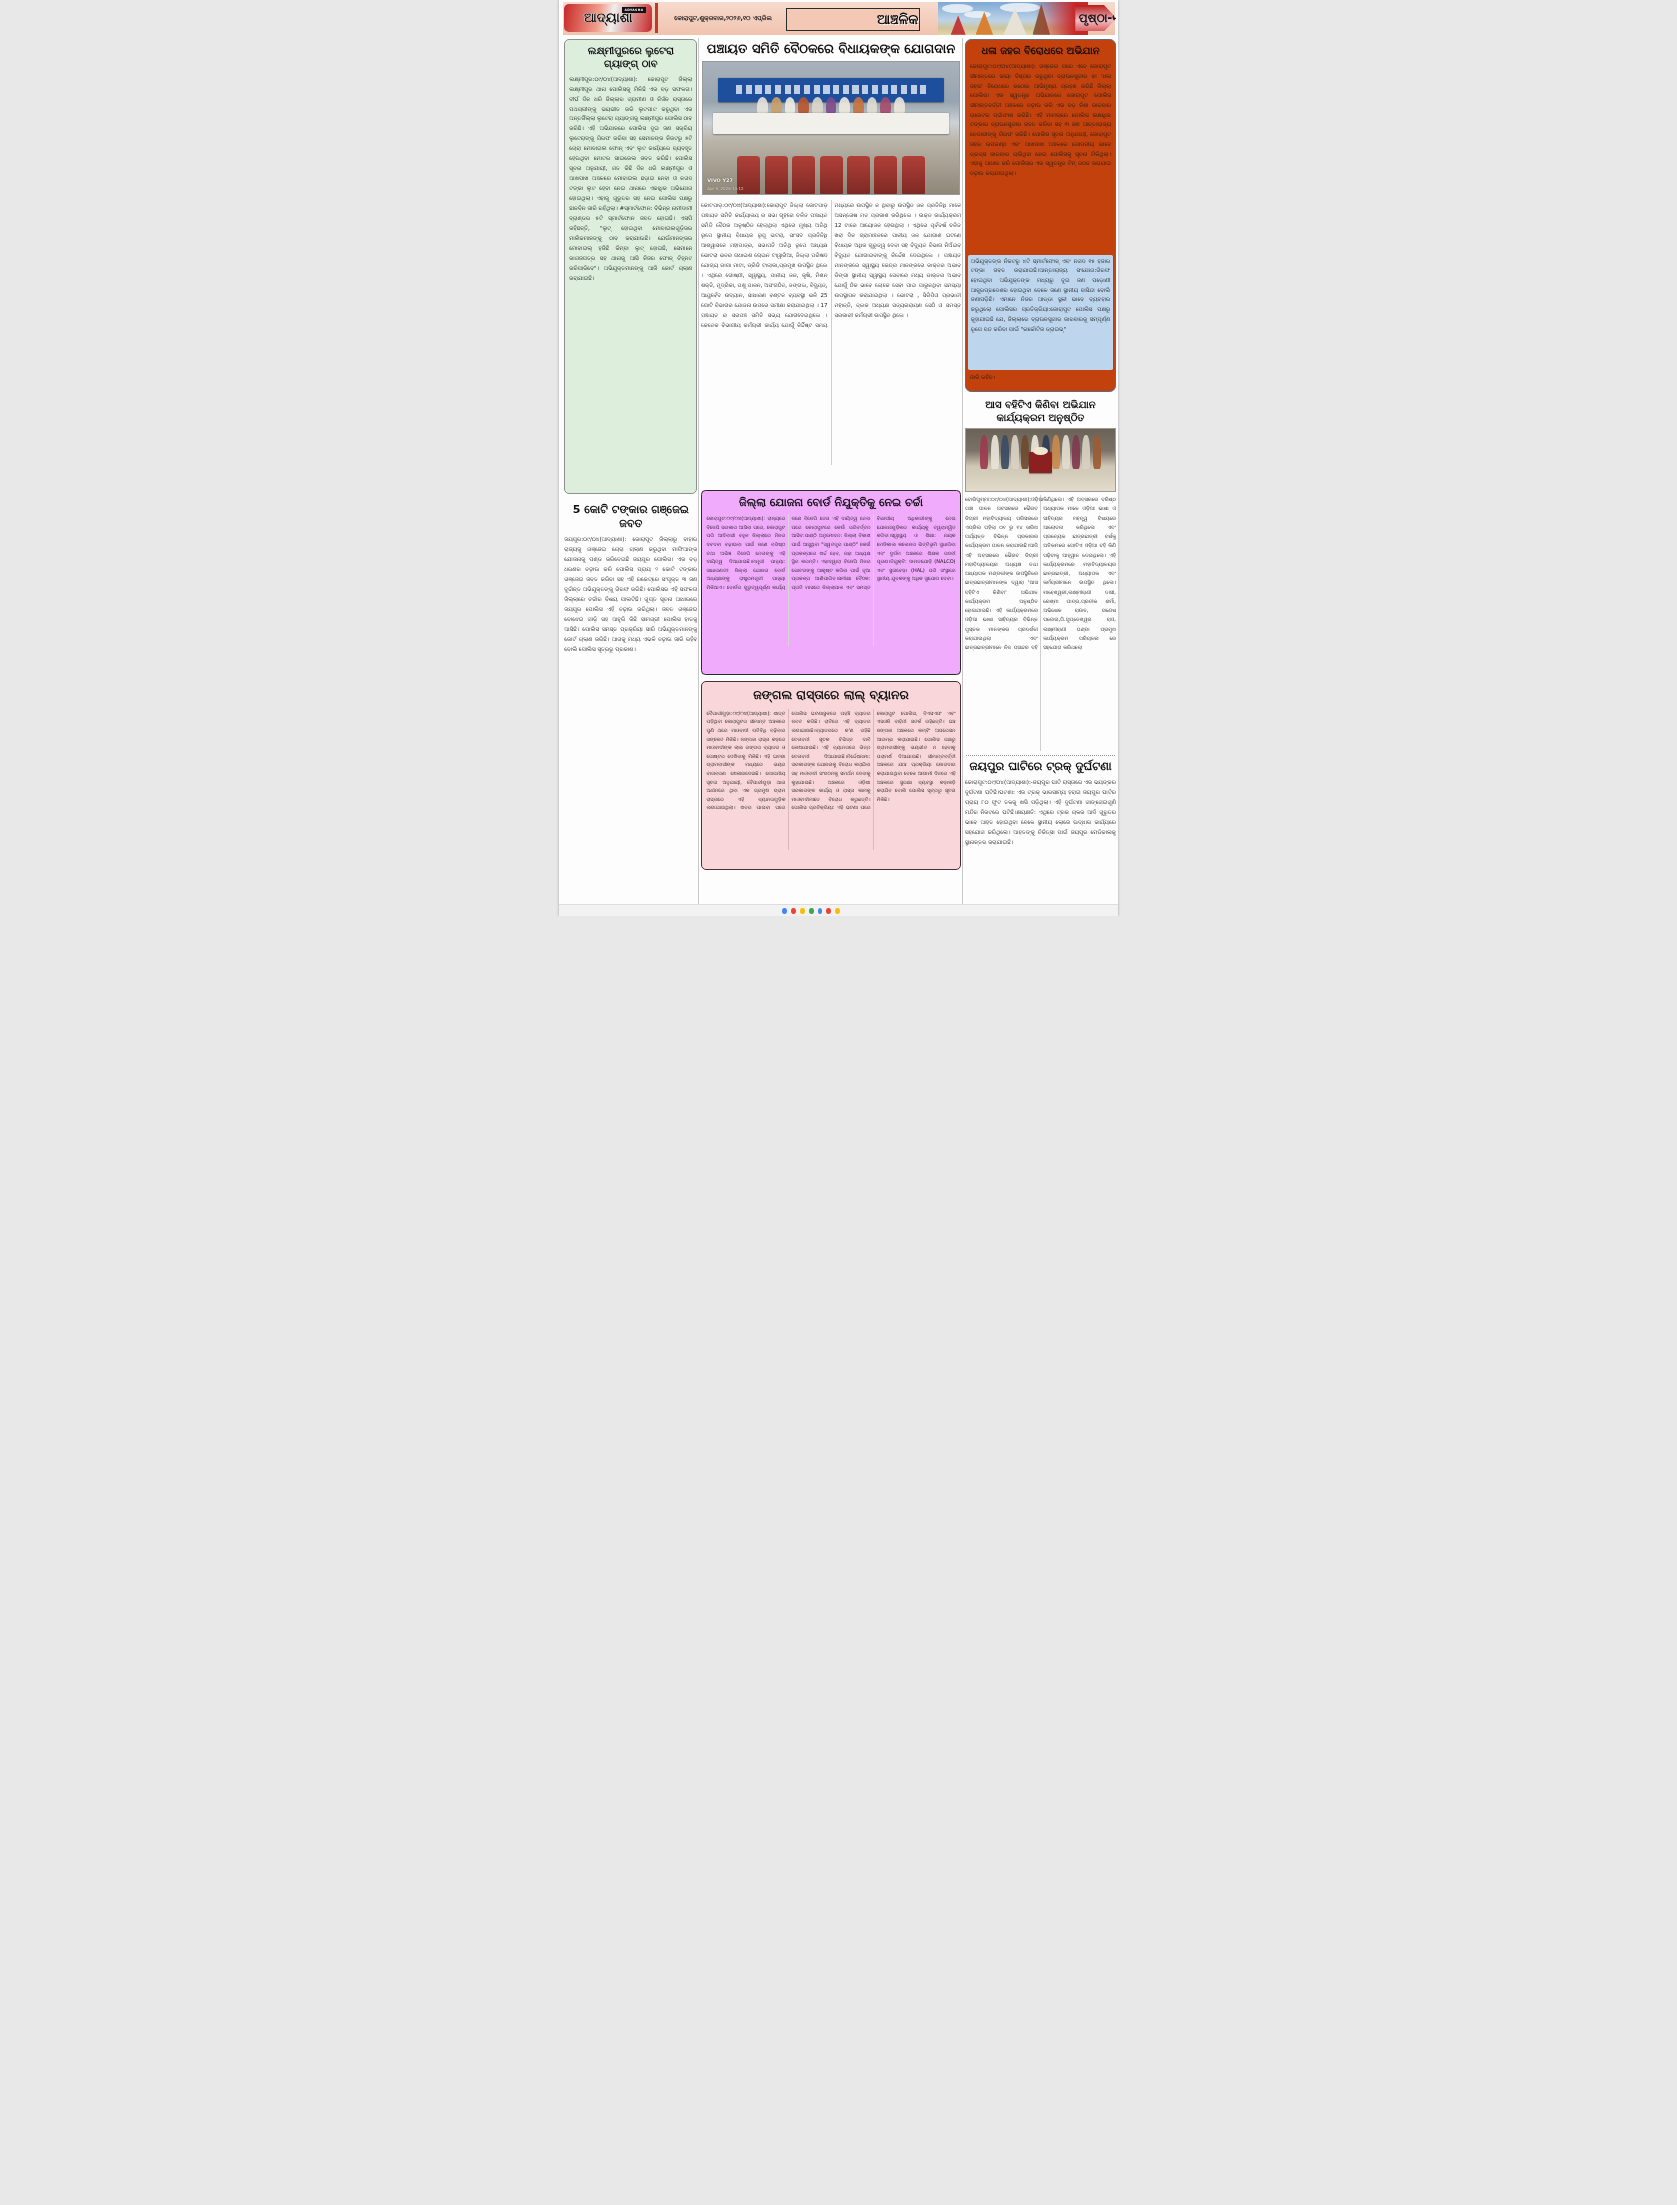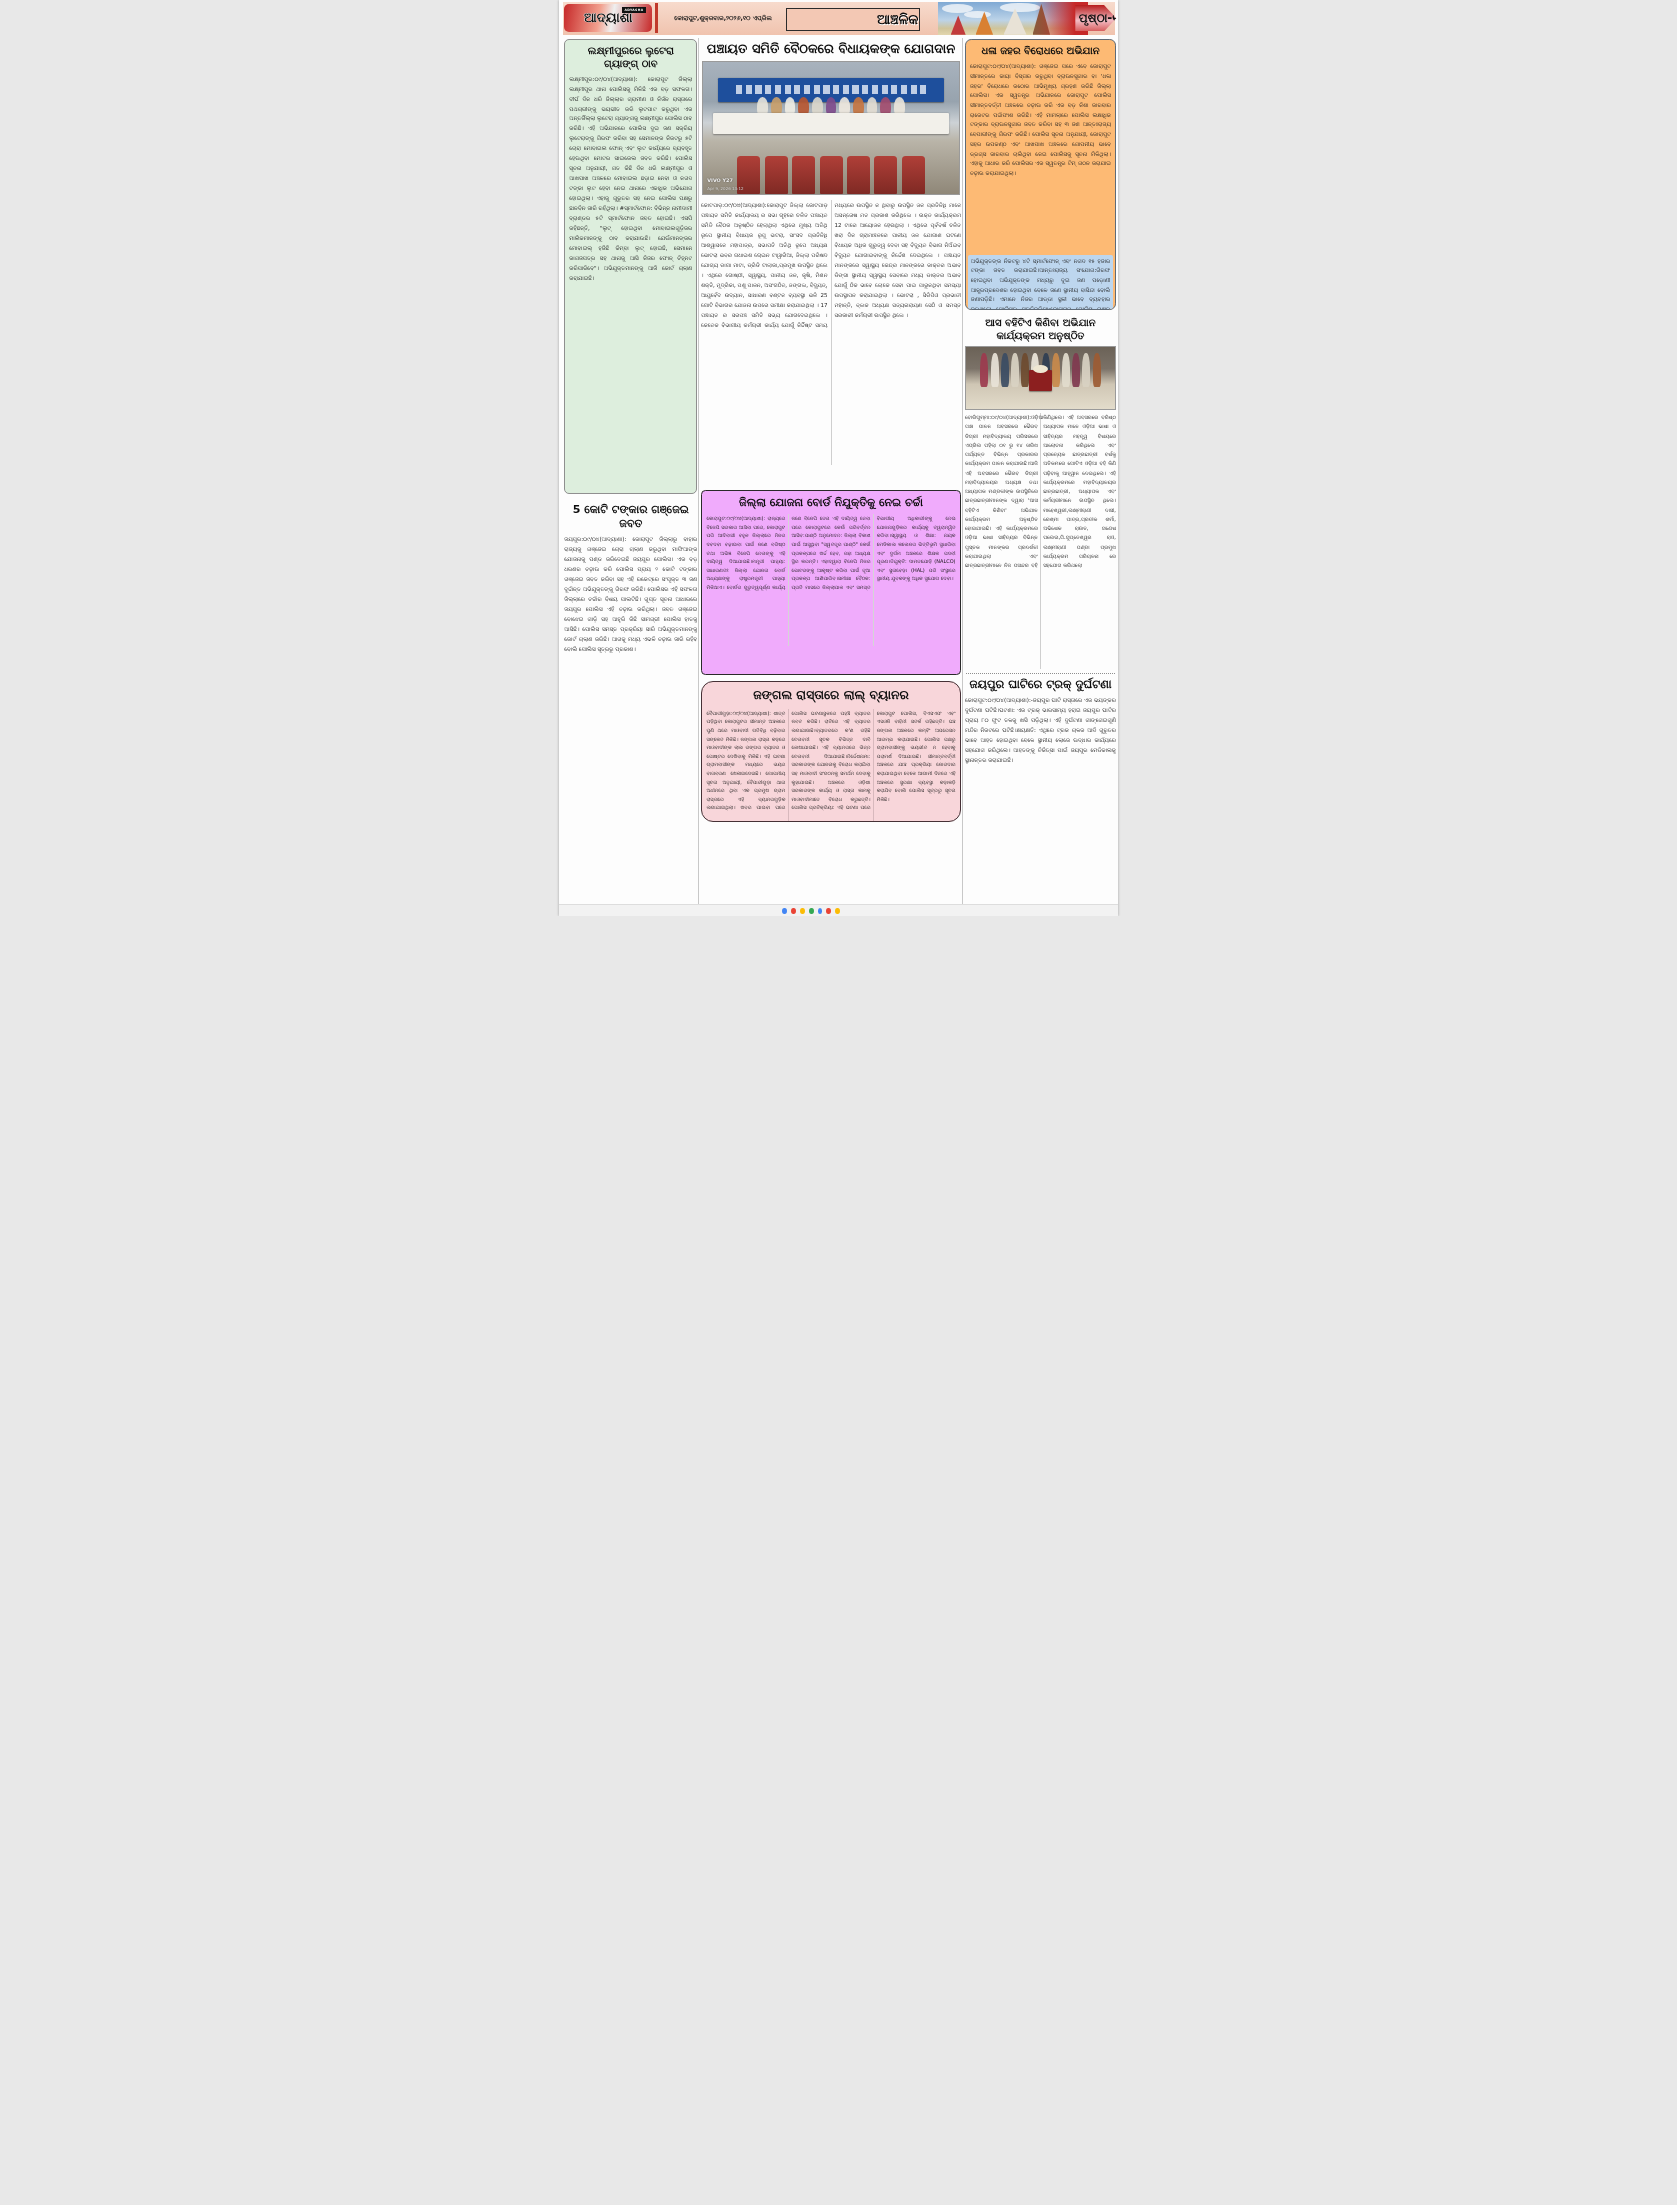--- a/index.html
+++ b/index.html
@@ -71,27 +71,27 @@
               text-shadow:0 0 1.3px rgba(0,0,0,.6);}
   .photo-stamp{position:absolute;left:4.4px;bottom:3.5px;color:#e9e9e9;font-size:4px;opacity:.85;
                text-shadow:0 0 1.3px rgba(0,0,0,.6);}
   .center-body{margin-top:4.4px;height:265px;column-count:2;column-gap:7px;column-rule:0.4px solid #cfcfcf;
                font-size:5.5px;line-height:1.82;}
   .board-box{box-sizing:border-box;margin-top:25px;height:185px;border:1.3px double #2a2a2a;border-radius:4.4px;
              padding:3.5px 4.4px;background:#f0abfc;overflow:hidden;}
   .board-box .headline{font-size:11px;margin:1.8px 0 4.4px;}
   .board-cols{column-count:3;column-gap:6.2px;column-rule:0.4px solid #d5d5d5;font-size:5px;
               line-height:1.72;height:132px;overflow:hidden;text-align:justify;}
-  .banner-box{box-sizing:border-box;margin-top:6.2px;height:141px;background:#f8d6da;
-              border:0.9px solid #463136;border-radius:12px;padding:3.5px 4.4px;overflow:hidden;}
+  .banner-box{box-sizing:border-box;margin-top:6.2px;height:189px;background:#f8d6da;
+              border:0.9px solid #463136;border-radius:5px;padding:3.5px 4.4px;overflow:hidden;}
   .banner-box .headline{font-size:12.3px;margin:2.6px 0 5.3px;}
   .banner-cols{column-count:3;column-gap:6.2px;column-rule:0.4px solid #d8b9bd;font-size:5px;
                line-height:1.72;height:141px;overflow:hidden;text-align:justify;}
   
-  .blue-box{box-sizing:border-box;height:271px;background:#fdba74;border:0.9px solid #5f6b77;
+  .blue-box{box-sizing:border-box;height:353px;background:#c2410c;border:0.9px solid #5f6b77;
             border-radius:6.2px;padding:4.4px 4px;overflow:hidden;}
   .blue-box .headline{font-size:10px;margin:0.9px 0 4.4px;}
   .blue-box .bodytext{font-size:5.6px;line-height:1.74;}
   .blue-inner{background:#bdd6ee;margin:2.6px -1.8px;padding:1.8px 2.6px;border-radius:1.8px;}
   .right-head2{font-size:10px;margin:7px 1.8px 3.5px;}
   .crowd-photo{position:relative;height:62px;margin:0.9px 0;border:0.4px solid #9a9a9a;overflow:hidden;
                background:linear-gradient(180deg,#6b6257 0%,#7b7268 35%,#cfc6b4 60%,#e3dccb 100%);}
   .crowd{position:absolute;left:0;top:10%;width:100%;height:55%;display:flex;justify-content:center;gap:2.2px;}
   .crowd b{flex:0 0 8px;border-radius:45% 45% 20% 20%;opacity:.92;}
   .garland-table{position:absolute;left:42%;top:38%;width:16%;height:34%;background:#8c1f1f;

